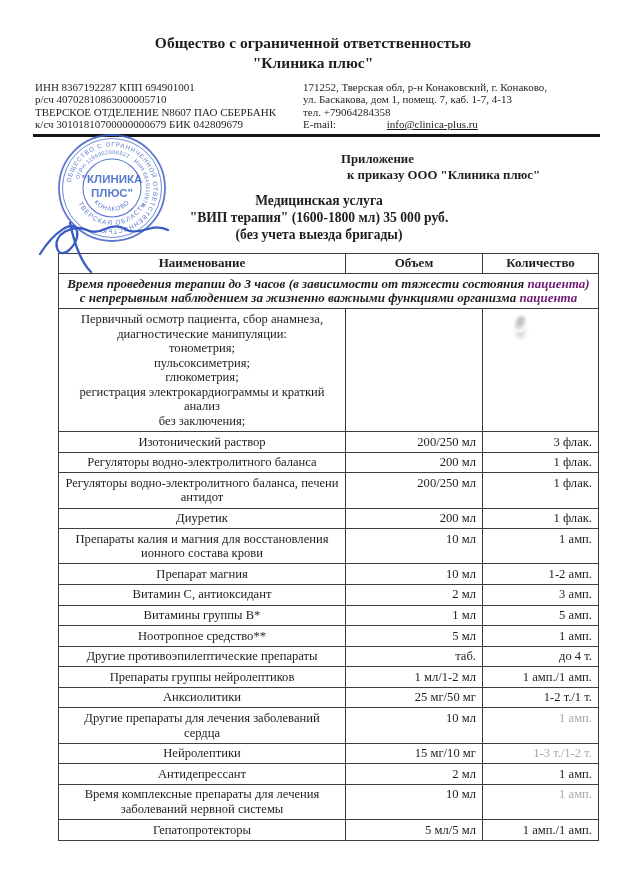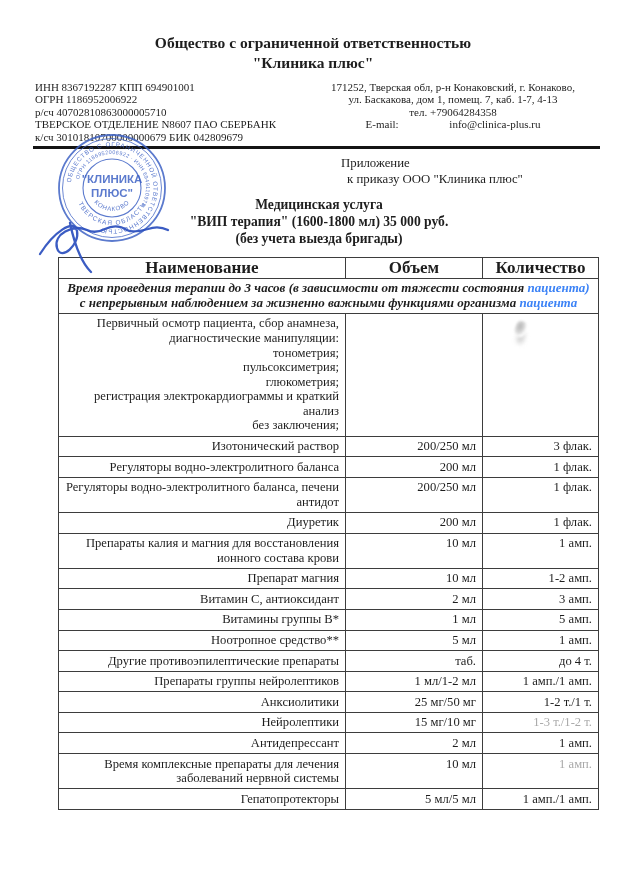--- a/index.html
+++ b/index.html
@@ -21,35 +21,36 @@
     line-height:20px;
   }
   
   .requisites{
     display:flex;
     margin:8px 20px 0 35px;
     font-size:11px;
     line-height:12.4px;
   }
   .req-left{width:268px;}
-  .req-right{width:300px;text-align:center;}
+  .req-right{width:300px;}
   .req-line{white-space:nowrap;}
-  .email-line a, .email{ color:#1e1e1e;padding-left:48px; }
+  .email-line a, .email{ text-decoration:underline; color:#1e1e1e;padding-left:48px; }
   
   .heavy-rule{
     margin:3px 26px 0 33px;
     height:0;
     border-top:3.5px solid #141414;
   }
   
   .appendix{
     margin-left:341px;
-    margin-top:6px;
+    margin-top:14px;
     font-size:12.8px;
     line-height:16px;
+    font-weight:bold;
   }
   .appendix .l2{margin-left:6px;}
   
   .service-title{
     margin-top:9px;
     text-align:center;
     font-weight:bold;
     font-size:13.6px;
     line-height:17px;
     transform:translateX(6px);
@@ -73,34 +74,34 @@
   table.price col.c2{width:137px;}
   table.price col.c3{width:116px;}
   table.price th, table.price td{
     border:1px solid #3d3d3d;
     padding:2.5px 6px;
     line-height:14.6px;
     vertical-align:top;
   }
   table.price{border:1.5px solid #2a2a2a;}
   th.col-h{
-    font-size:17px;
+    font-size:13px;
     font-weight:bold;
     padding:3px 4px;
   }
   td.note-cell{
     font-weight:bold;
     font-style:italic;
     text-align:center;
     font-size:13px;
     line-height:16px;
     padding:3px 8px;
   }
-  .fade{color:#3b82f6;}
-  td.c-name{white-space:pre-line; text-align:right;}
+  .fade{color:#701a75;}
+  td.c-name{white-space:pre-line; text-align:center;}
   td.c-vol, td.c-qty{text-align:right;}
   td.faded2{color:#a9a9a9;}
   td.c-qty{position:relative;}
   .smudge{
     position:absolute;
     left:32px; top:7px;
     width:11px; height:16px;
     background:radial-gradient(ellipse at 40% 35%, #b5b5b5 0%, #d9d9d9 45%, transparent 70%);
     box-shadow:3px 8px 4px -2px #d3d3d3;
     filter:blur(1px);
@@ -114,21 +115,20 @@
 <div class="page">
 
   <div class="org-title">
     <div>Общество с ограниченной ответственностью</div>
     <div>"Клиника плюс"</div>
   </div>
 
   <div class="requisites">
     <div class="req-left">
       <div class="req-line">ИНН 8367192287 КПП 694901001</div>
-      <div class="req-line">ОГРН  1186952006922</div>
       <div class="req-line">р/сч 40702810863000005710</div>
       <div class="req-line">ТВЕРСКОЕ ОТДЕЛЕНИЕ N8607 ПАО СБЕРБАНК</div>
       <div class="req-line">к/сч 30101810700000000679 БИК 042809679</div>
     </div>
     <div class="req-right">
       <div class="req-line">171252, Тверская обл, р-н Конаковский, г. Конаково,</div>
       <div class="req-line">ул. Баскакова, дом 1, помещ. 7, каб. 1-7, 4-13</div>
       <div class="req-line">тел. +79064284358</div>
       <div class="req-line email-line"><span>E-mail: </span><span class="email">info@clinica-plus.ru</span></div>
     </div>
@@ -270,20 +270,25 @@
           <td class="c-name">Препараты группы нейролептиков</td>
           <td class="c-vol">1 мл/1-2 мл</td>
           <td class="c-qty">1 амп./1 амп.</td>
         </tr>
         <tr>
           <td class="c-name">Анксиолитики</td>
           <td class="c-vol">25 мг/50 мг</td>
           <td class="c-qty">1-2 т./1 т.</td>
         </tr>
         <tr>
+          <td class="c-name">Другие препараты для лечения заболеваний сердца</td>
+          <td class="c-vol">10 мл</td>
+          <td class="c-qty faded2">1 амп.</td>
+        </tr>
+        <tr>
           <td class="c-name">Нейролептики</td>
           <td class="c-vol">15 мг/10 мг</td>
           <td class="c-qty faded2">1-3 т./1-2 т.</td>
         </tr>
         <tr>
           <td class="c-name">Антидепрессант</td>
           <td class="c-vol">2 мл</td>
           <td class="c-qty">1 амп.</td>
         </tr>
         <tr>

